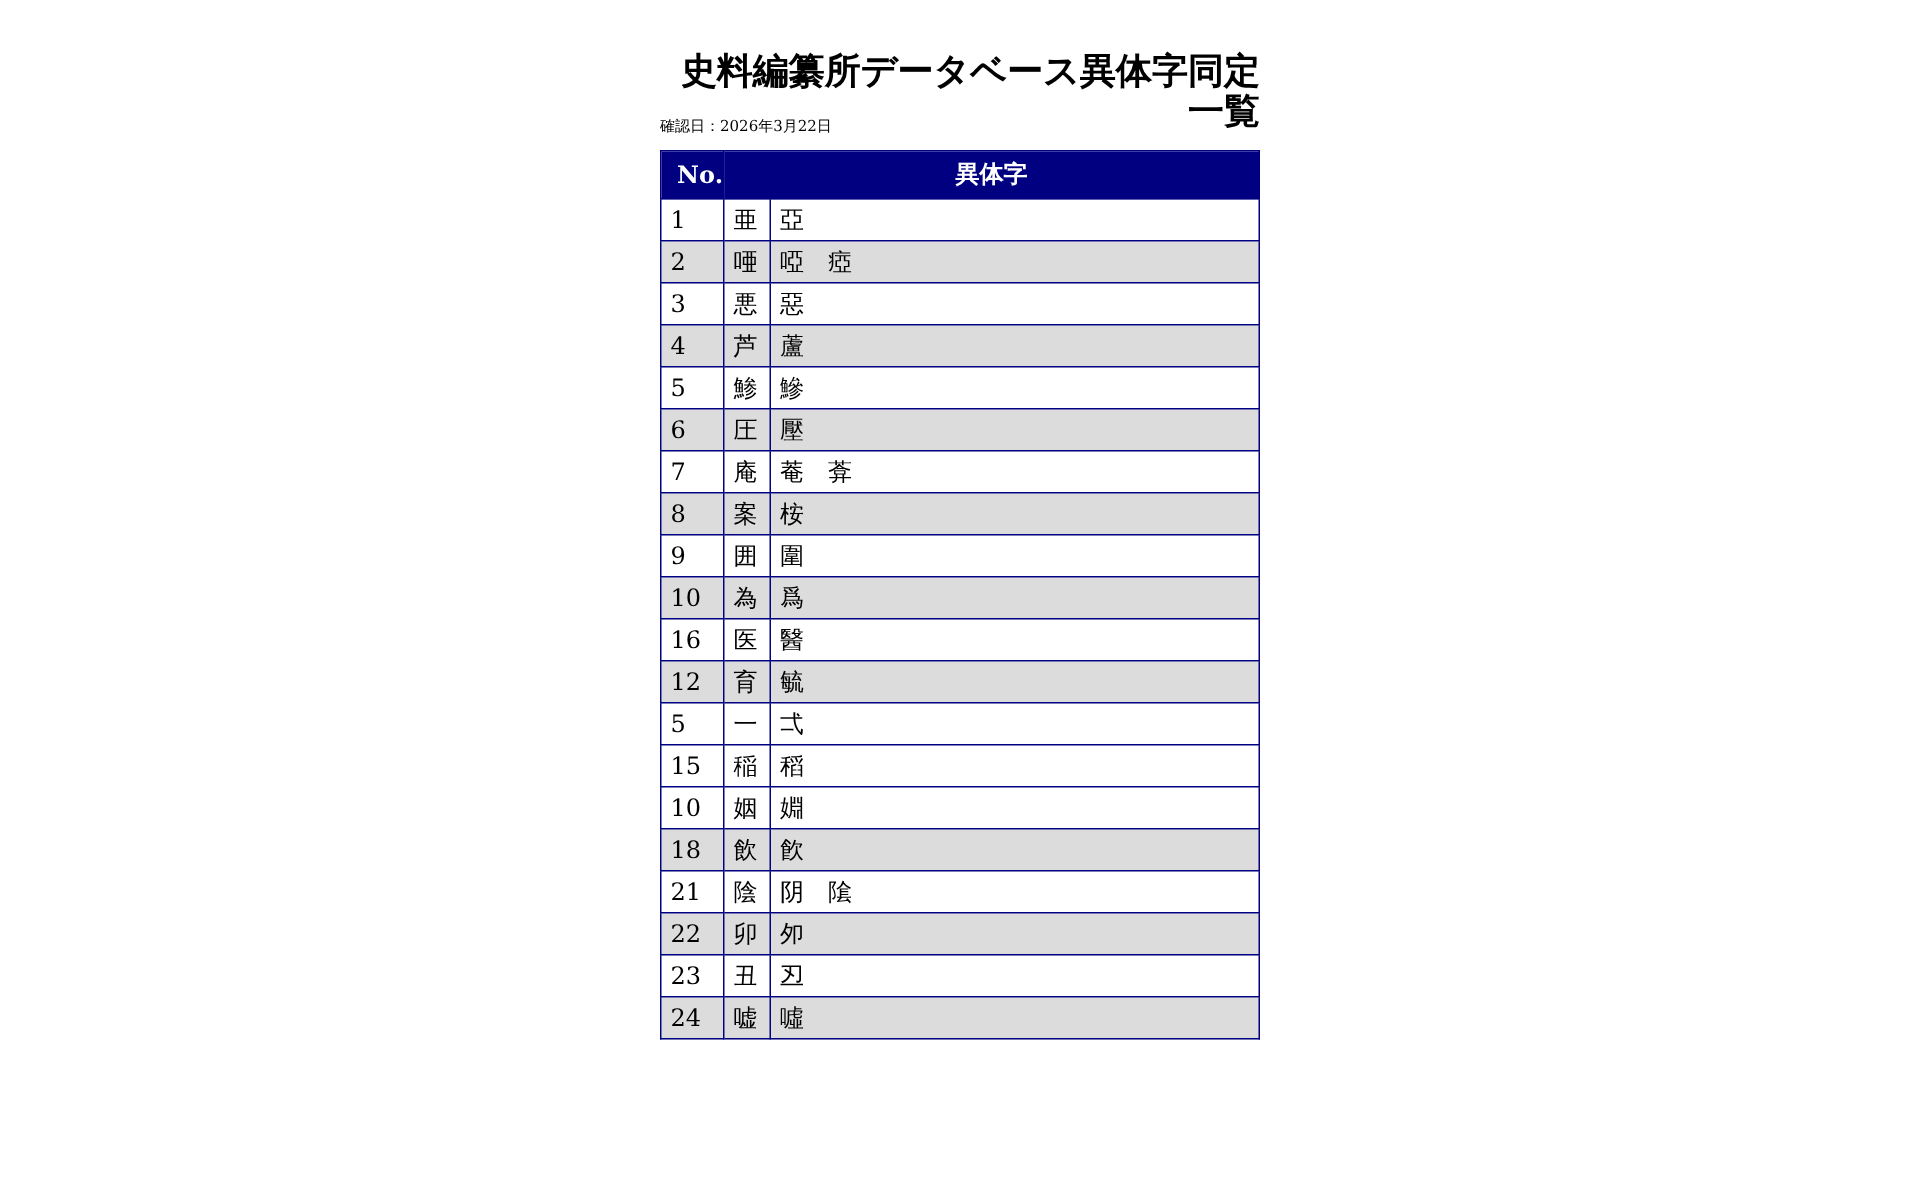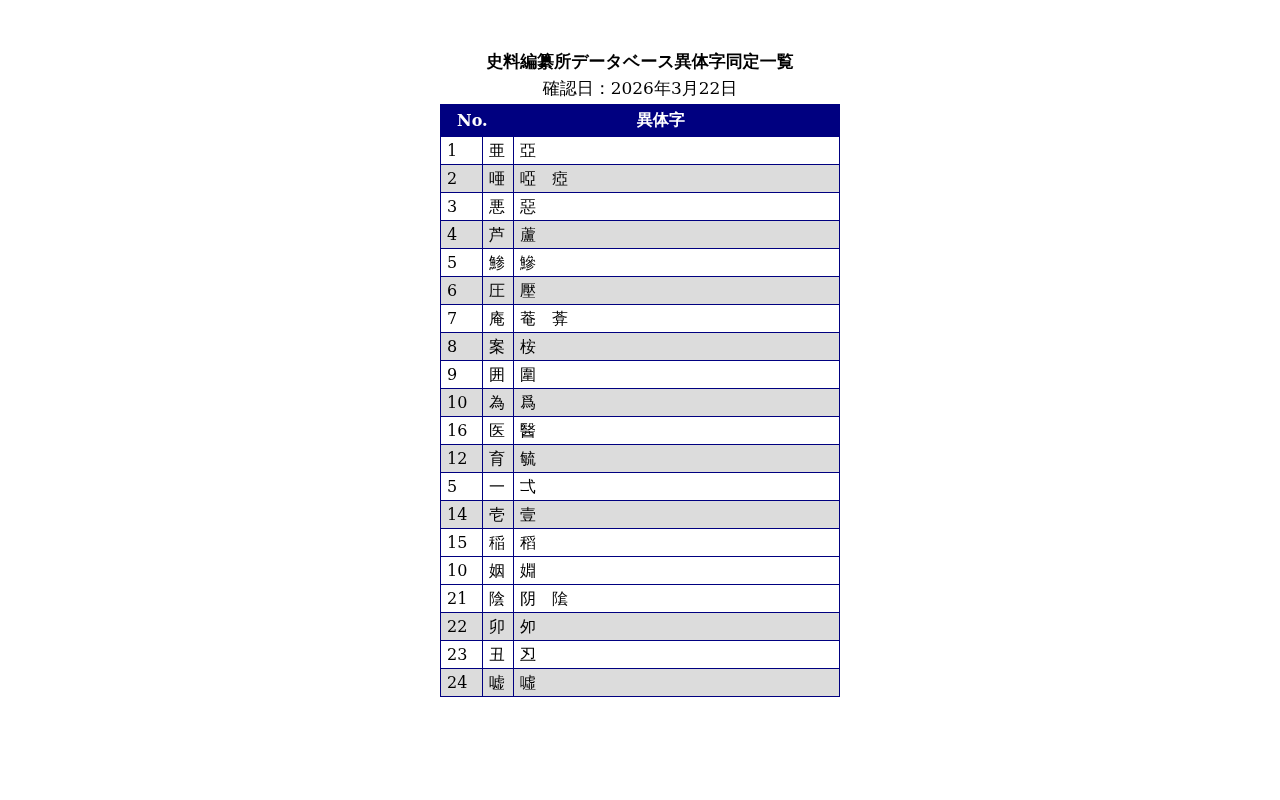--- a/index.html
+++ b/index.html
@@ -3,35 +3,35 @@
   <meta charset="utf-8">
   <style>
     html, body { margin: 0; padding: 0; background: #ffffff; }
     body {
       width: 1280px; height: 800px; overflow: hidden;
       font-family: "DejaVu Serif", "Liberation Serif", serif;
       color: #000;
     }
     .wrap { width: 400px; margin: 0 auto; position: relative; }
     h1 {
-      margin: 0; padding-top: 48px; height: 27px;
-      font-size: 17px; font-weight: bold; text-align: center; line-height: 27px;
+      margin: 0; padding-top: 33px; height: 27px;
+      font-size: 24px; font-weight: bold; text-align: right; line-height: 27px;
     }
     .date {
-      margin-top: 2px; text-align: center; font-size: 17px; line-height: 23px; height: 23px;
+      margin-top: 13px; text-align: left; font-size: 10px; line-height: 23px; height: 23px;
     }
     table {
       margin-top: 4px; width: 400px; border-collapse: collapse;
       font-size: 16px; table-layout: fixed;
     }
     th {
       background: #000080; color: #fff; font-weight: bold; height: 31px;
       border: 1px solid #000080; font-size: 16px; padding: 0;
     }
-    th.no { text-align: left; padding-left: 16px; }
+    th.no { text-align: right; padding-left: 1px; }
     td {
       border: 1px solid #000080; height: 27px; padding: 0 6px; line-height: 27px;
       white-space: nowrap;
     }
     tr.odd td { background: #ffffff; }
     tr.even td { background: #dcdcdc; }
     col.c-no { width: 42px; }
     col.c-std { width: 31px; }
     .variant { margin-right: 16px; }
   </style>
@@ -112,34 +112,34 @@
         <tr class="even">
           <td>12</td>
           <td>育</td>
           <td><span class="variant">毓</span></td>
         </tr>
         <tr class="odd">
           <td>5</td>
           <td>一</td>
           <td><span class="variant">弌</span></td>
         </tr>
-        <tr class="even">
-          <td>14</td>
-          <td>壱</td>
-          <td><span class="variant">壹</span></td>
-        </tr>
         <tr class="odd">
           <td>15</td>
           <td>稲</td>
           <td><span class="variant">稻</span></td>
         </tr>
         <tr class="odd">
           <td>10</td>
           <td>姻</td>
           <td><span class="variant">婣</span></td>
+        </tr>
+        <tr class="even">
+          <td>18</td>
+          <td>飲</td>
+          <td><span class="variant">飮</span></td>
         </tr>
         <tr class="odd">
           <td>21</td>
           <td>陰</td>
           <td><span class="variant">阴</span><span class="variant">隂</span></td>
         </tr>
         <tr class="even">
           <td>22</td>
           <td>卯</td>
           <td><span class="variant">夘</span></td>

